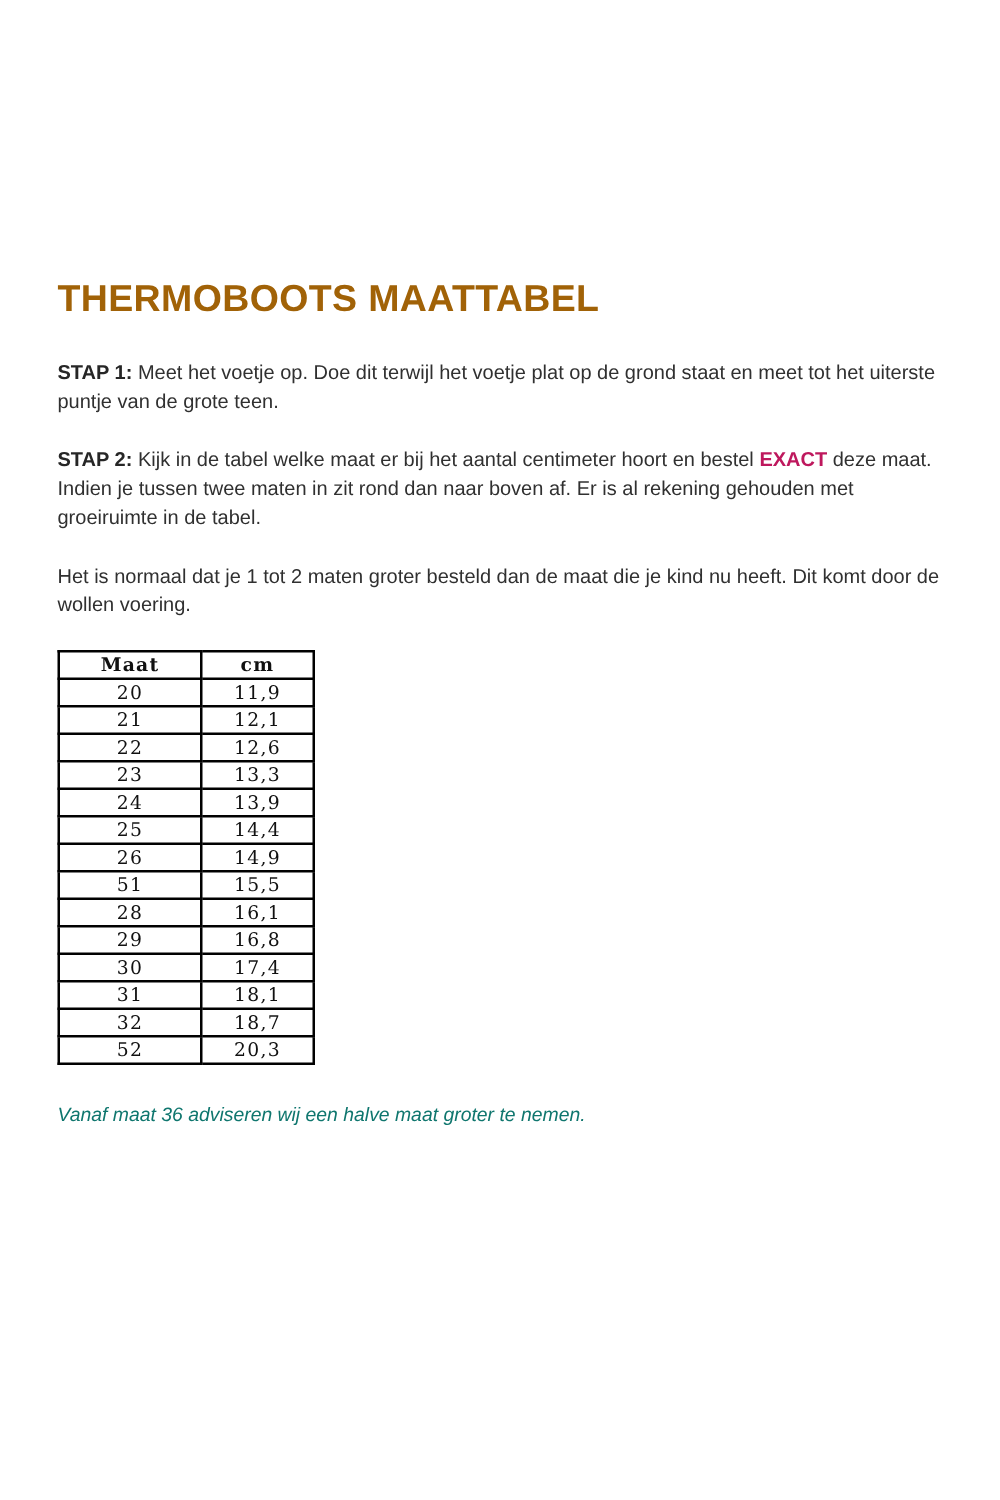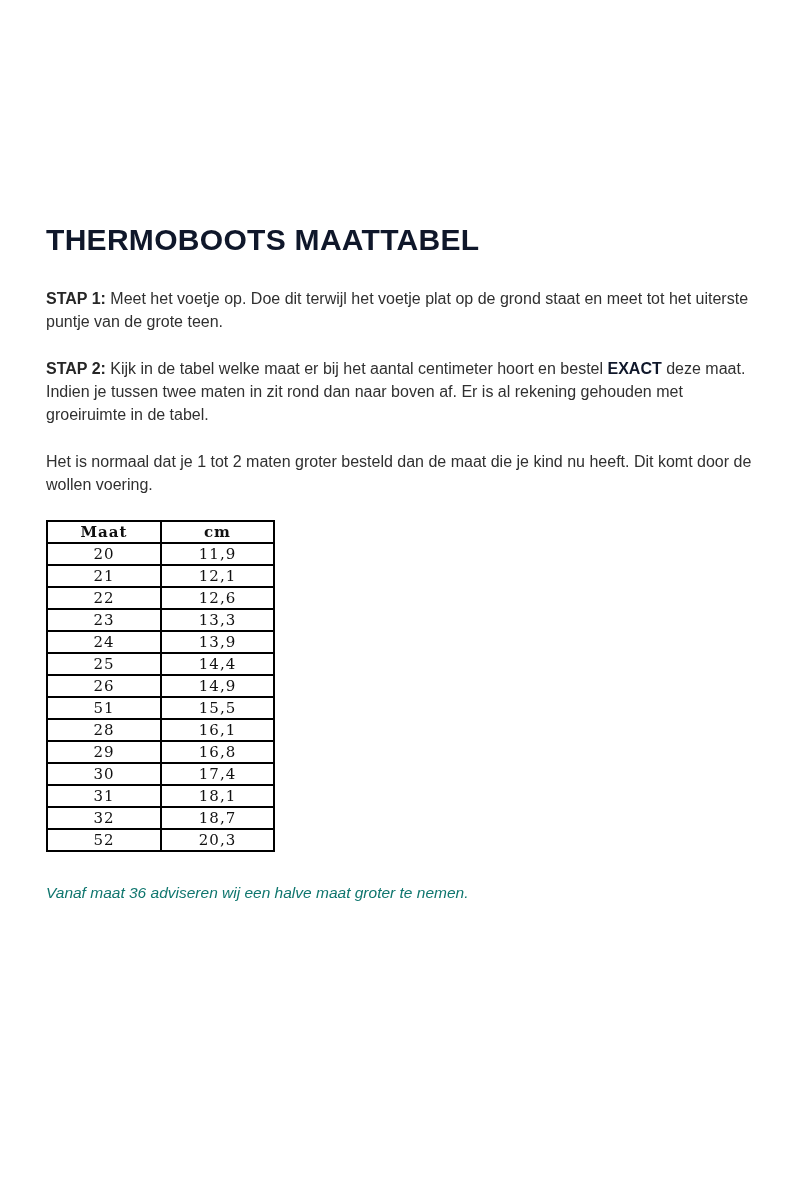--- a/index.html
+++ b/index.html
@@ -12,21 +12,21 @@
     position: relative;
     overflow: hidden;
   }
   .content {
     padding: 223px 45px 0 46px;
   }
   h1.doc-title {
     font-size: 30px;
     font-weight: 700;
     letter-spacing: 0.3px;
-    color: #0f172a;
+    color: #a16207;
     margin-bottom: 30px;
     font-family: "Liberation Sans", sans-serif;
   }
   p.body-text {
     font-size: 16px;
     line-height: 23px;
     color: #303030;
     margin-bottom: 24px;
     max-width: 712px;
   }
@@ -46,21 +46,21 @@
     border: 2px solid #000000;
     text-align: center;
     font-size: 15px;
     line-height: 18px;
     padding: 1px 0;
     letter-spacing: 1px;
     margin-left: 48px;
   }
   table.size-table th {
     font-weight: 700;
-    width: 113px;
+    width: 90px;
   }
   table.size-table th:first-child { width: 114px; }
   p.footnote {
     font-style: italic;
     font-size: 15.5px;
     line-height: 22px;
     color: #0f766e;
   }
 </style>
 </head>
@@ -71,21 +71,21 @@
   <h1 class="doc-title">THERMOBOOTS MAATTABEL</h1>
 
   <p class="body-text">
     <strong>STAP 1:</strong>
     <span>Meet het voetje op. Doe dit terwijl het voetje plat op de grond staat en meet tot het uiterste puntje van de grote teen.</span>
   </p>
 
   <p class="body-text">
     <strong>STAP 2:</strong>
     <span>Kijk in de tabel welke maat er bij het aantal centimeter hoort en bestel</span>
-    <span class="exact" style="color: #0f172a;">EXACT</span>
+    <span class="exact" style="color: #be185d;">EXACT</span>
     <span>deze maat. Indien je tussen twee maten in zit rond dan naar boven af. Er is al rekening gehouden met groeiruimte in de tabel.</span>
   </p>
 
   <p class="body-text note-para">Het is normaal dat je 1 tot 2 maten groter besteld dan de maat die je kind nu heeft. Dit komt door de wollen voering.</p>
 
   <table class="size-table">
     <thead>
       <tr>
         <th>Maat</th>
         <th>cm</th>

